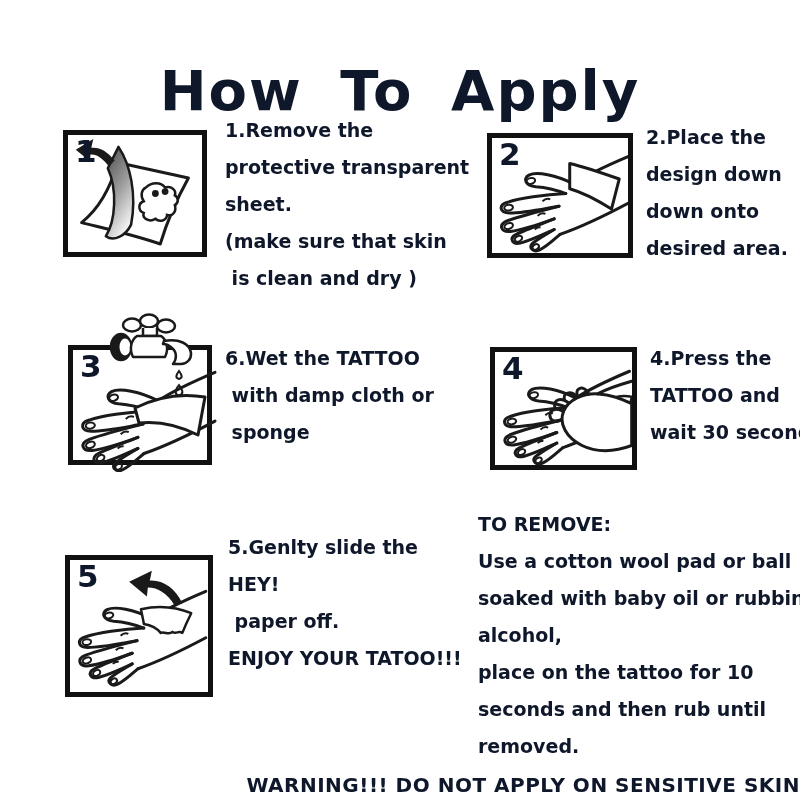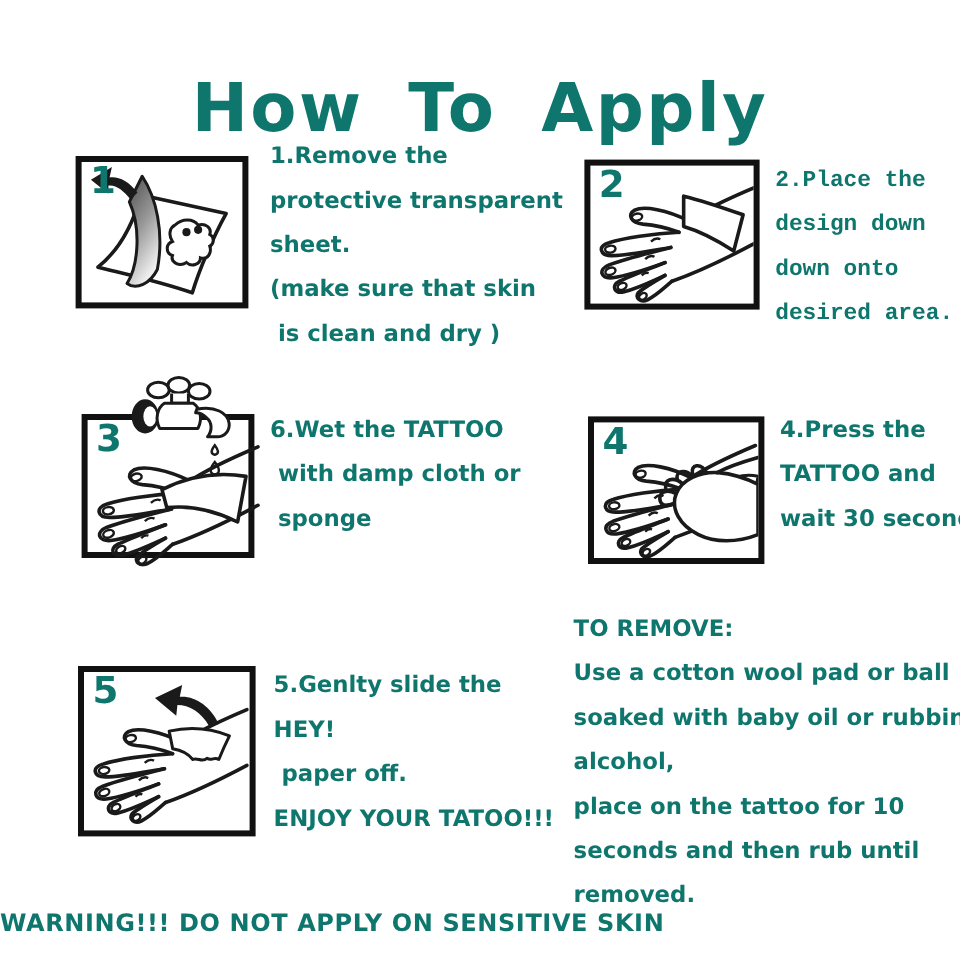--- a/index.html
+++ b/index.html
@@ -1,38 +1,38 @@
 <!DOCTYPE html>
 <html><head>
 <meta charset="utf-8">
 <style>
   html,body { margin:0; padding:0; background:#ffffff; }
   .page {
     position:relative; width:800px; height:800px; background:#ffffff;
-    font-family:"DejaVu Sans", sans-serif; color:#0f766e; overflow:hidden;
+    font-family:"DejaVu Sans", sans-serif; color:#0f172a; overflow:hidden;
   }
   .title {
     position:absolute; top:20px; left:0; width:100%; text-align:center;
     font-size:56px; font-weight:bold; letter-spacing:2px; word-spacing:16px;
   }
   .stepbox {
     position:absolute; background:#ffffff; border:5px solid #111;
     box-sizing:border-box;
   }
   .stepbox .num {
     position:absolute; top:1px; left:7px; font-size:31px; font-weight:bold;
     line-height:1; z-index:3;
   }
   .stepbox svg { position:absolute; left:0; top:0; z-index:1; }
   .steptext { position:absolute; font-size:19px; font-weight:bold; }
   .steptext .line { white-space:pre; line-height:37px; height:37px; }
   .remove { position:absolute; left:478px; top:506px; font-size:19px; font-weight:bold; }
   .remove .line { white-space:pre; line-height:37px; height:37px; }
   .warning {
-    position:absolute; top:757px; left:0; width:100%; text-align:left;
+    position:absolute; top:773px; left:0; width:100%; text-align:right;
     font-size:20px; font-weight:bold; letter-spacing:0.5px;
   }
   svg * { vector-effect:non-scaling-stroke; }
 </style>
 </head>
 <body>
 
 <div class="page">
 
   <h1 class="title">How To Apply</h1>
@@ -91,21 +91,21 @@
     <div class="line"> is clean and dry )</div>
   </div>
 
   <div class="stepbox" style="left:487px; top:133px; width:146px; height:125px;">
     <span class="num">2</span>
     <svg width="136" height="115" viewBox="0 0 140 118">
       <use href="#hand" x="0" y="5" width="140" height="115"></use>
       <path d="M80,26 C97,30 114,36 131,42 L123,73 C109,64 94,56 80,52 Z" fill="#ffffff" stroke="#1a1a1a" stroke-width="3" stroke-linejoin="round"></path>
     </svg>
   </div>
-  <div class="steptext" style="left:646px; top:132px;font-family:Liberation Mono, monospace;">
+  <div class="steptext" style="left:646px; top:119px;">
     <div class="line">2.Place the</div>
     <div class="line">design down</div>
     <div class="line">down onto</div>
     <div class="line">desired area.</div>
   </div>
 
   <div class="stepbox" style="left:68px; top:345px; width:144px; height:120px;">
     <span class="num">3</span>
     <svg width="150" height="160" viewBox="0 0 150 160" style="left:-4px; top:-38px; z-index:2;">
       <g fill="#ffffff" stroke="#1a1a1a" stroke-width="2.5" stroke-linejoin="round">
@@ -154,21 +154,21 @@
   </div>
 
   <div class="stepbox" style="left:65px; top:555px; width:148px; height:142px;">
     <span class="num">5</span>
     <svg width="138" height="132" viewBox="0 0 140 134">
       <use href="#hand" x="0" y="18" width="138" height="113"></use>
       <path d="M72,50 C90,46 108,48 123,54 C119,62 116,69 114,74 C110,71 108,76 104,73 C100,77 96,72 92,74 C88,69 81,66 75,65 C74,60 73,55 72,50 Z" fill="#ffffff" stroke="#1a1a1a" stroke-width="2.5" stroke-linejoin="round"></path>
       <path d="M114,44 C107,29 94,20 81,21 L83,11 L60,22 L78,37 L79,28 C89,28 99,34 106,46 Z" fill="#1a1a1a"></path>
     </svg>
   </div>
-  <div class="steptext" style="left:228px; top:553px;">
+  <div class="steptext" style="left:228px; top:529px;">
     <div class="line">5.Genlty slide the</div>
     <div class="line">HEY!</div>
     <div class="line"> paper off.</div>
     <div class="line">ENJOY YOUR TATOO!!!</div>
   </div>
 
   <div class="remove">
     <div class="line">TO REMOVE:</div>
     <div class="line">Use a cotton wool pad or ball</div>
     <div class="line">soaked with baby oil or rubbing</div>

